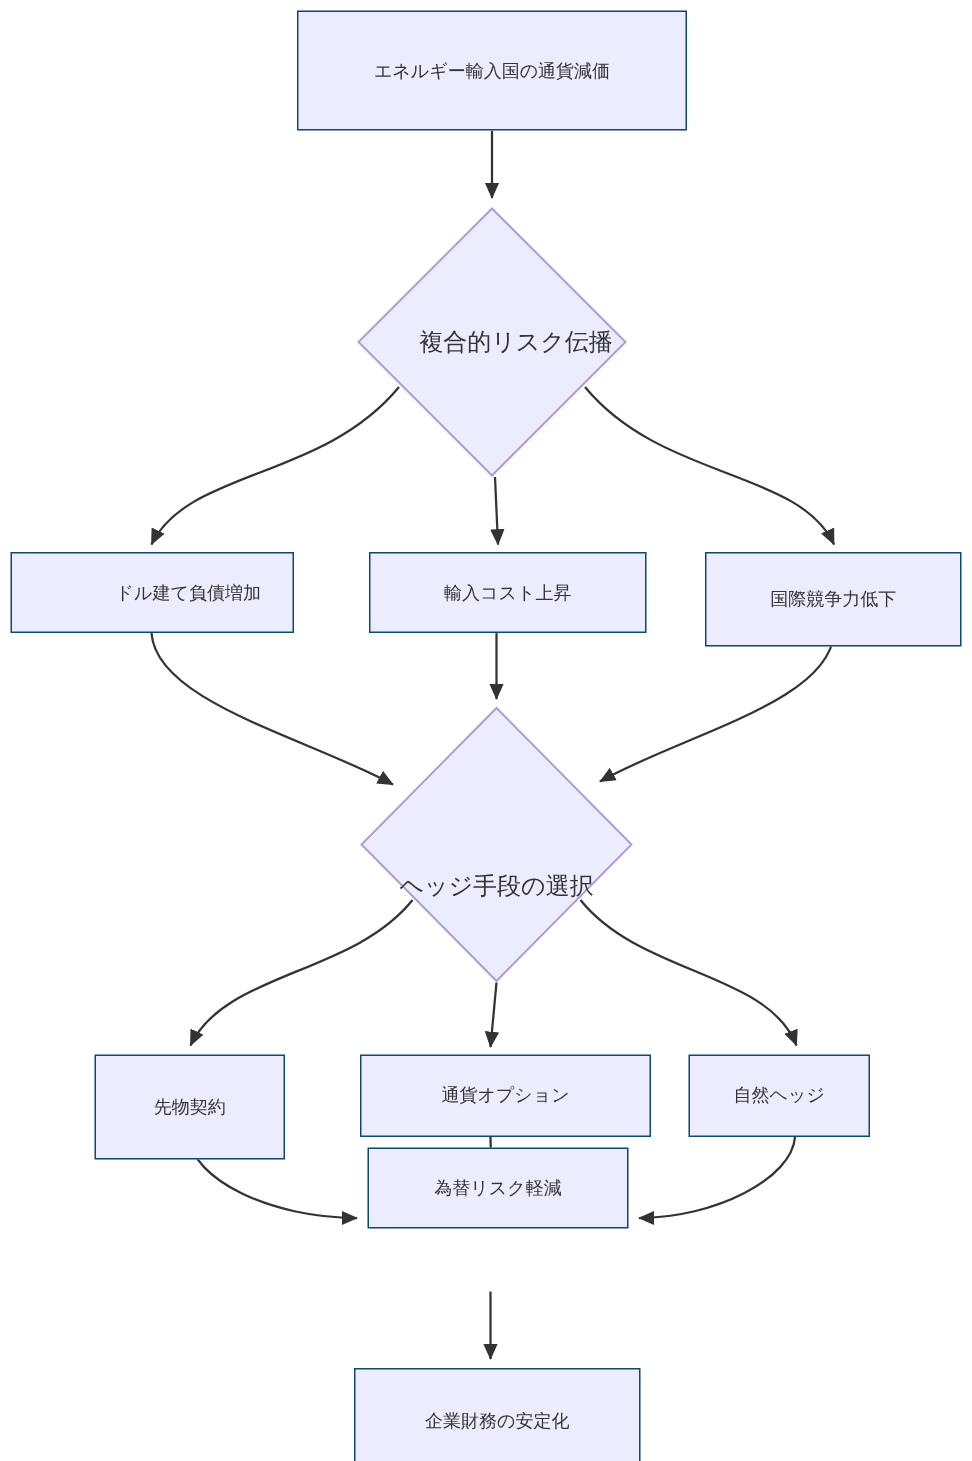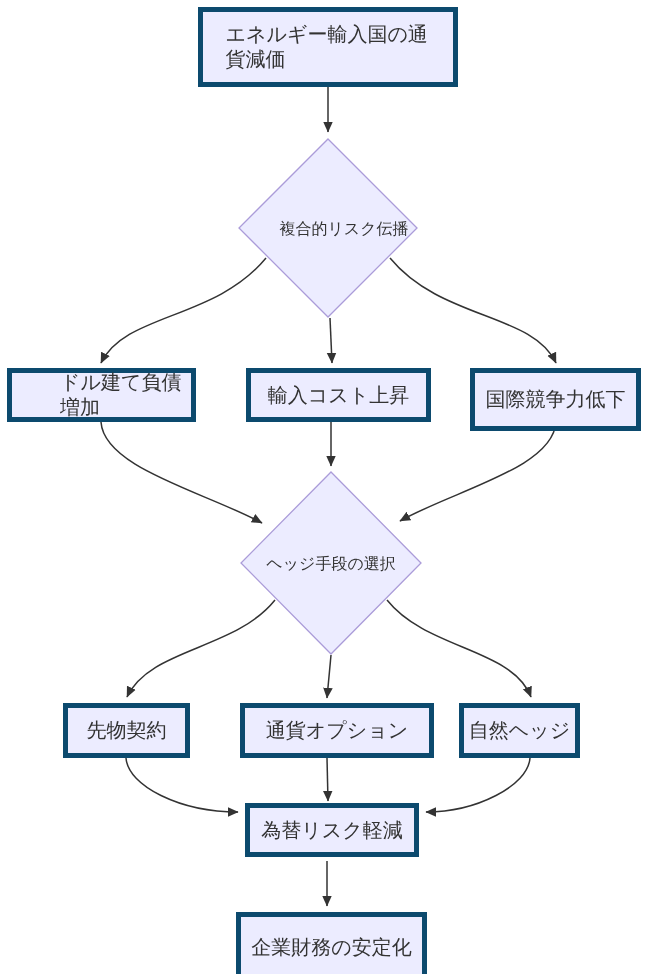--- a/index.html
+++ b/index.html
@@ -12,27 +12,27 @@
     overflow: hidden;
   }
   svg.layer {
     position: absolute;
     left: 0; top: 0;
     width: 648px; height: 974px;
   }
   .node {
     position: absolute;
     background: #ececff;
-    border: 5px solid #0c4a6e;
+    border: 1px solid #0c4a6e;
     box-sizing: border-box;
     display: flex;
     align-items: center;
     justify-content: center;
-    text-align: left;
-    font-size: 20px;
+    text-align: center;
+    font-size: 12px;
     line-height: 25px;
     color: #333333;
   }
   .node .lbl { display: inline-block; max-width: 205px; }
   .diamond-label {
     position: absolute;
     width: 200px;
     height: 25px;
     display: flex;
     align-items: center;
@@ -87,35 +87,35 @@
   </div>
 
   <div class="node" style="left:246px; top:368px; width:185px; height:54px;">
     <span class="lbl">輸入コスト上昇</span>
   </div>
 
   <div class="node" style="left:470px; top:368px; width:171px; height:63px;">
     <span class="lbl">国際競争力低下</span>
   </div>
 
-  <div class="diamond-label" style="left:231px; top:551px;">ヘッジ手段の選択</div>
+  <div class="diamond-label" style="left:231px; top:579px;">ヘッジ手段の選択</div>
 
-  <div class="node" style="left:63px; top:703px; width:127px; height:55px;">
+  <div class="node" style="left:63px; top:703px; width:127px; height:70px;">
     <span class="lbl">先物契約</span>
   </div>
 
   <div class="node" style="left:240px; top:703px; width:194px; height:55px;">
     <span class="lbl">通貨オプション</span>
   </div>
 
   <div class="node" style="left:459px; top:703px; width:121px; height:55px;">
     <span class="lbl">自然ヘッジ</span>
   </div>
 
-  <div class="node" style="left:245px; top:803px; width:174px; height:54px;">
+  <div class="node" style="left:245px; top:765px; width:174px; height:54px;">
     <span class="lbl">為替リスク軽減</span>
   </div>
 
   <div class="node" style="left:236px; top:912px; width:191px; height:70px;">
     <span class="lbl">企業財務の安定化</span>
   </div>
 
 </div>
 
 </body></html>

